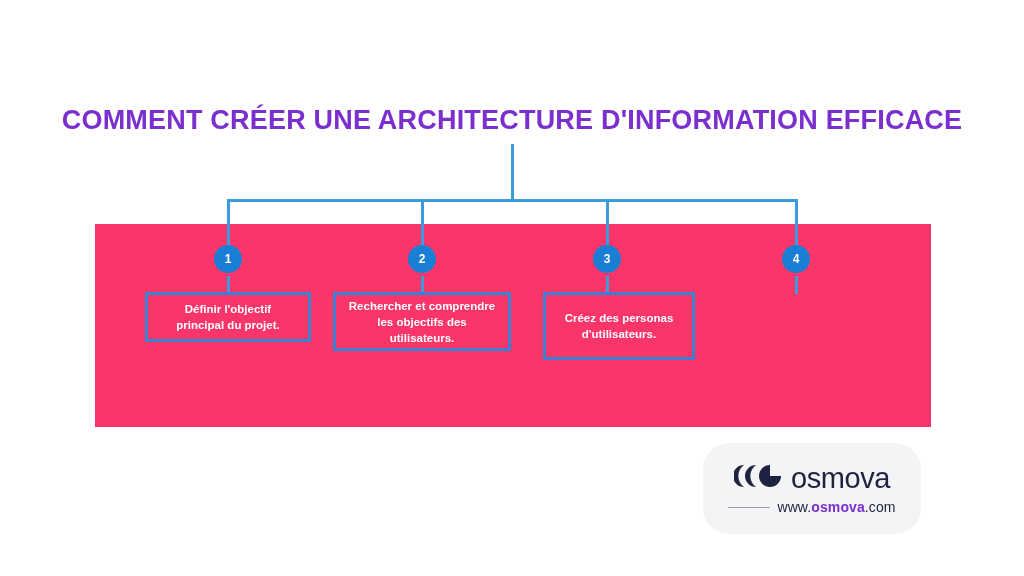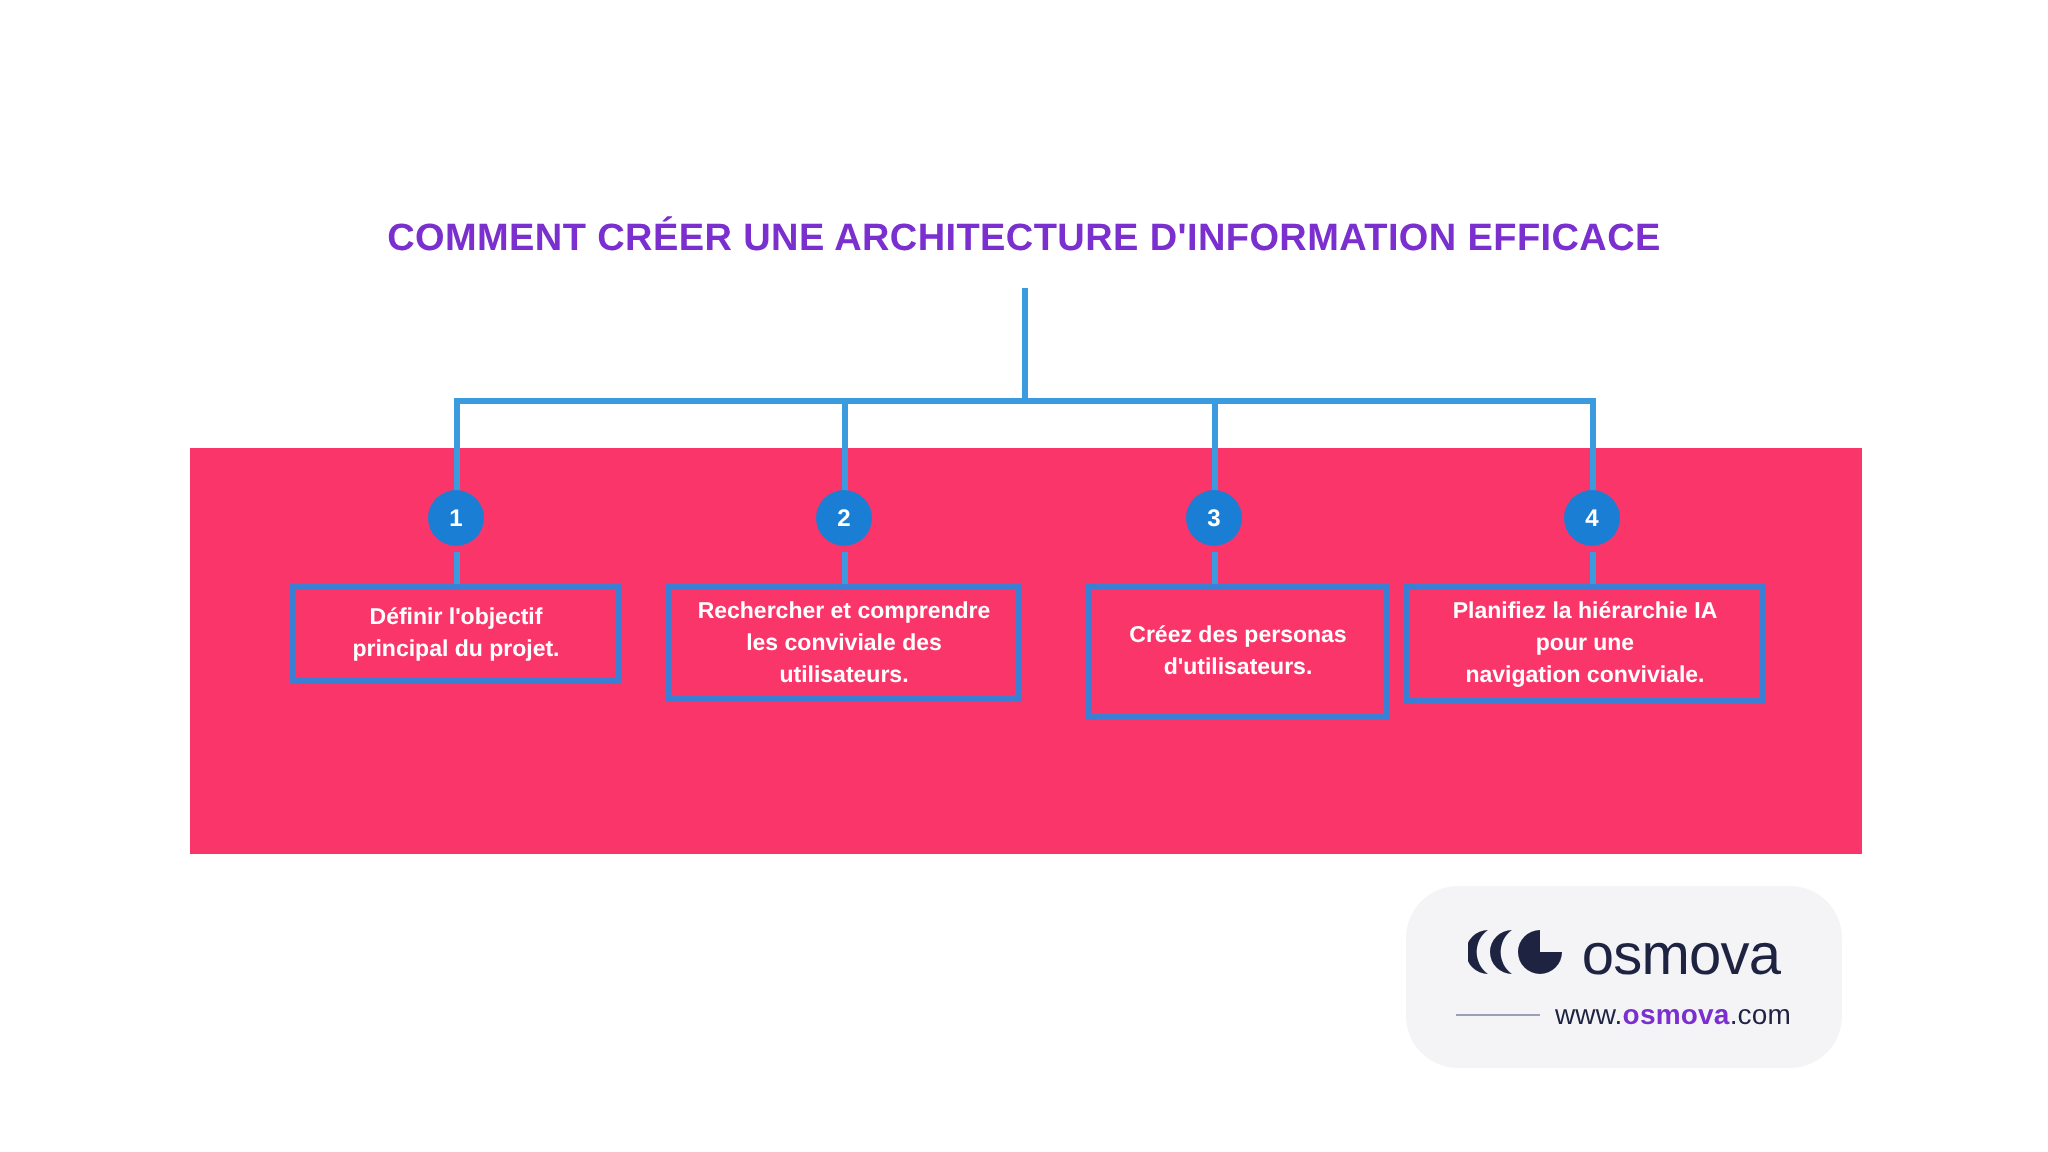--- a/index.html
+++ b/index.html
@@ -22,21 +22,21 @@
 
   
   .title {
     position: absolute;
     left: 0;
     top: 104px;
     width: 1024px;
     text-align: center;
     color: #7a2fce;
     font-family: "Liberation Sans", sans-serif;
-    font-size: 19px;
+    font-size: 27px;
     font-weight: bold;
     letter-spacing: 0.2px;
     white-space: nowrap;
     line-height: 32px;
   }
 
   
   .band {
     position: absolute;
     left: 95px;
@@ -181,28 +181,25 @@
 
   <div class="node" style="left:214px;">1</div>
   <div class="node" style="left:408px;">2</div>
   <div class="node" style="left:593px;">3</div>
   <div class="node" style="left:782px;">4</div>
 
   <div class="step-box" style="left:145px; top:292px; width:166px; height:50px;">Définir l'objectif
 principal du projet.</div>
 
   <div class="step-box" style="left:333px; top:292px; width:178px; height:59px;">Rechercher et comprendre
-les conviviale des utilisateurs.</div>
+les objectifs des utilisateurs.</div>
 
   <div class="step-box" style="left:531px; top:292px; width:152px; height:68px;margin-left:12px;">Créez des personas
 d'utilisateurs.</div>
 
-  <div class="step-box" style="left:702px; top:292px; width:181px; height:60px;">Planifiez la hiérarchie IA
-pour une
-navigation conviviale.</div>
 
   <div class="logo-card">
 
     <div class="logo-row">
       <span class="logo-mark">
         <svg width="48" height="26" viewBox="0 0 48 26" xmlns="http://www.w3.org/2000/svg">
 
           <path d="M10 2 A11 11 0 0 0 10 24 A13.5 13.5 0 0 1 10 2 Z" fill="#1d2340"></path>
           <path d="M22 2 A11 11 0 0 0 22 24 A13.5 13.5 0 0 1 22 2 Z" fill="#1d2340"></path>
           <path d="M36 2 A11 11 0 1 0 47 13 L36 13 Z" fill="#1d2340"></path>

